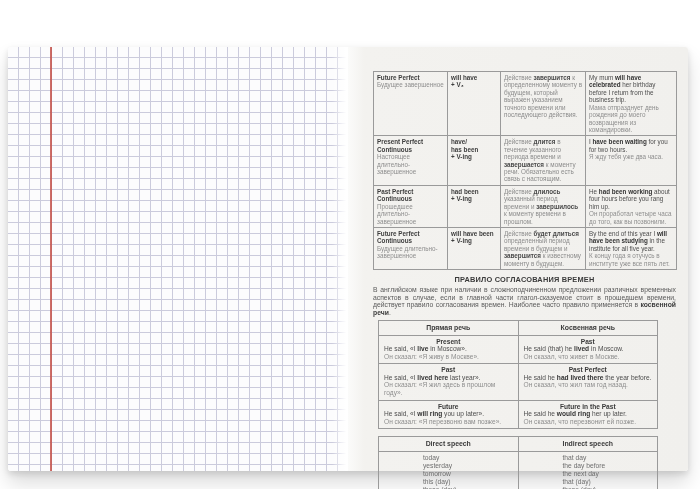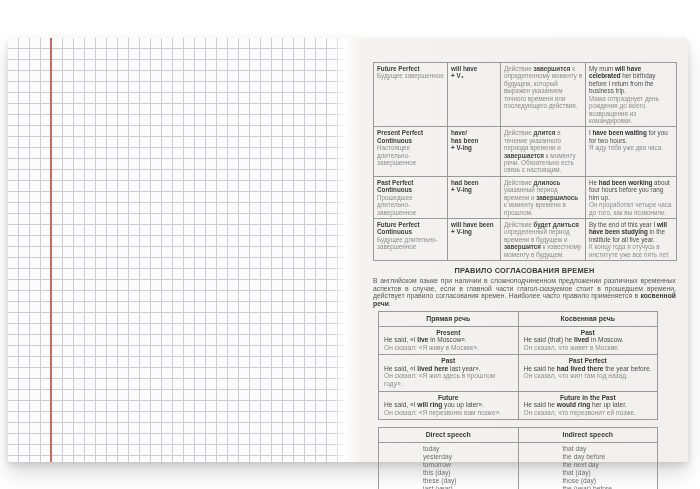--- a/index.html
+++ b/index.html
@@ -1,20 +1,20 @@
 <!DOCTYPE html>
 <html><head>
 <meta charset="utf-8">
 <style>
   * { margin:0; padding:0; box-sizing:border-box; }
   html,body { width:700px; height:489px; background:#ffffff; overflow:hidden;
               font-family:"Liberation Sans", sans-serif; }
   .stage { position:relative; width:700px; height:489px; background:#fff; }
 
-  .book { position:absolute; left:8px; top:38px; width:680px; height:424px;
+  .book { position:absolute; left:8px; top:47px; width:680px; height:424px;
           display:flex; border-radius:3px;
           box-shadow:0 3px 6px rgba(0,0,0,.12), 0 12px 20px rgba(0,0,0,.14); }
 
   
   .page-left { position:relative; width:340px; height:100%;
     background-color:#fcfcfd;
     background-image:
       repeating-linear-gradient(to right, transparent 0 10px, #cbcbdc 10px 11px),
       repeating-linear-gradient(to bottom, transparent 0 10px, #cbcbdc 10px 11px);
     border-radius:3px 0 0 3px; }

